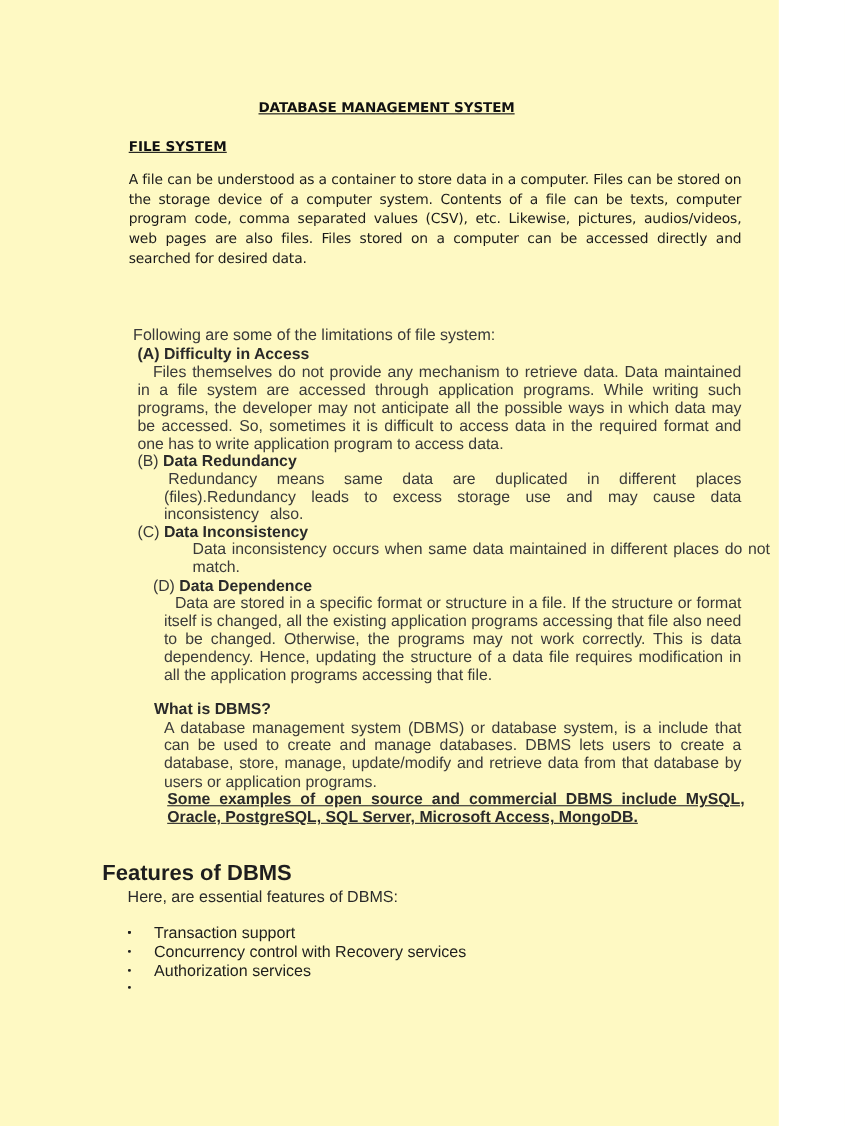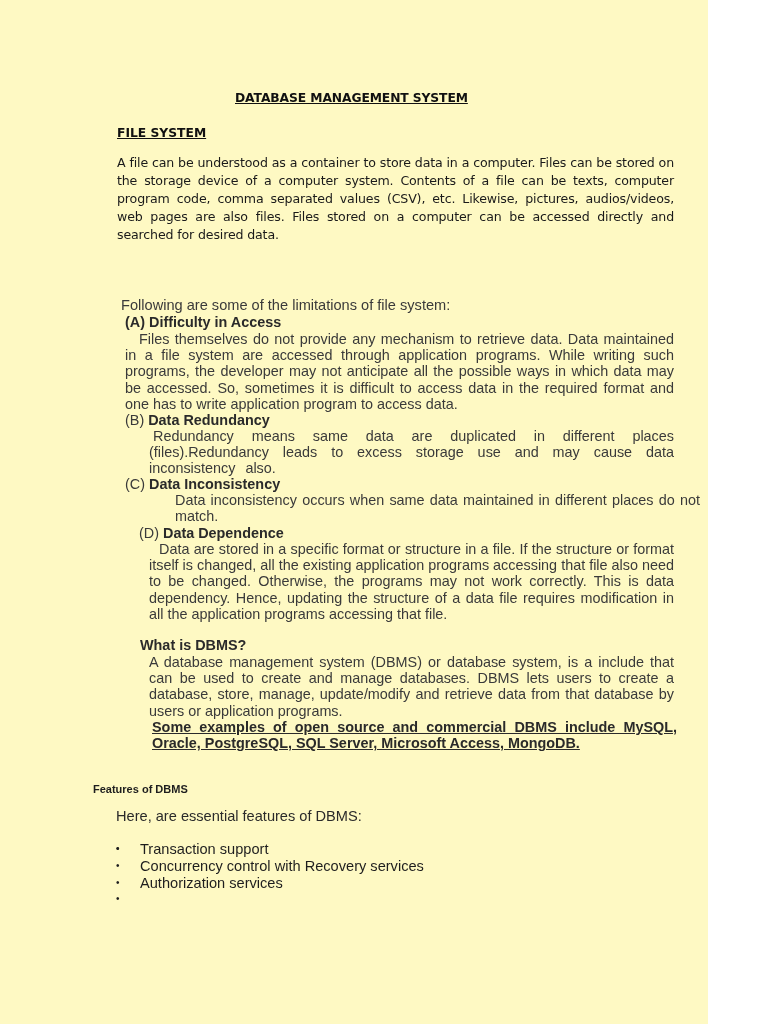--- a/index.html
+++ b/index.html
@@ -10,21 +10,21 @@
   .arial { font-family: "Liberation Sans", sans-serif; color: #3a3a3a; text-align: center; }
   .title { left: 235px; top: 91px; font-size: 12.3px; font-weight: bold; text-decoration: underline; letter-spacing: -0.1px; }
   .h-file { left: 117px; top: 126px; font-size: 12.3px; font-weight: bold; text-decoration: underline; }
   .p1 { left: 117px; top: 154px; width: 557px; font-size: 12.6px; line-height: 18px; text-align: justify; color: #1a1a1a; letter-spacing: -0.15px; }
   .h-lim { left: 121px; top: 262px; font-size: 12.3px; font-weight: bold; text-decoration: underline; color: #111; letter-spacing: -0.1px; }
   .intro { left: 121px; top: 297px; font-size: 14.6px; line-height: 17px; }
   .subhead { font-size: 14.4px; line-height: 16px; }
   .subhead b { color: #2a2a2a; }
   .body-text { font-size: 14.4px; line-height: 16.2px; text-align: justify; }
   .dbms-h { left: 140px; top: 637px; font-size: 14.4px; font-weight: bold; color: #2a2a2a; }
-  .feat-h { left: 93px; top: 783px; font-size: 11px; font-weight: bold; color: #1e1e1e; }
+  .feat-h { left: 93px; top: 783px; font-size: 20px; font-weight: bold; color: #1e1e1e; }
   .feat-intro { left: 116px; top: 808px; font-size: 14.6px; color: #2a2a2a; }
   ul.feat { left: 116px; top: 841px; list-style: none; padding: 0; font-family: "Liberation Sans", sans-serif; font-size: 14.6px; line-height: 16.8px; color: #1e1e1e; }
   ul.feat li { position: relative; padding-left: 24px; }
   ul.feat li .bullet { position: absolute; left: 0; top: 0; font-size: 10px; }
 </style>
 </head>
 <body>
 
 <div class="page">
 

